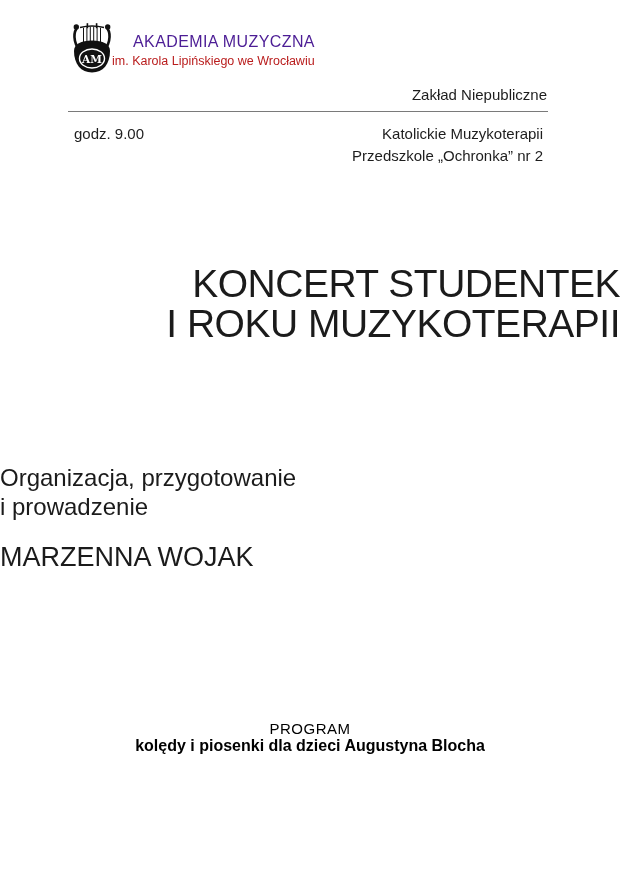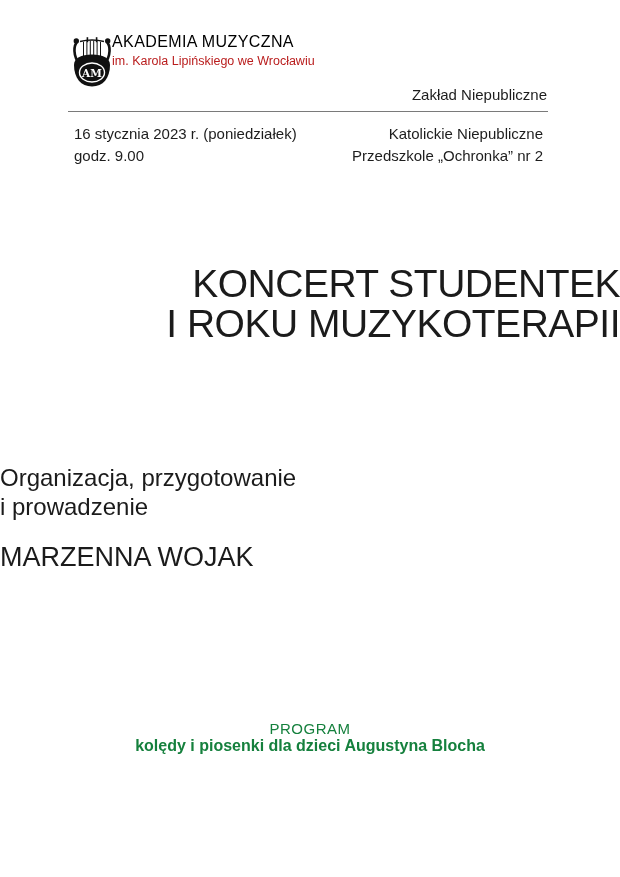--- a/index.html
+++ b/index.html
@@ -6,23 +6,23 @@
   .page {
     position: relative;
     width: 620px; height: 877px;
     margin: 0 auto;
     background: #ffffff;
     font-family: "Liberation Sans", sans-serif;
     color: #1a1a1a;
     overflow: hidden;
   }
   
-  .logo-wrap { position: absolute; left: 70px; top: 35px; width: 44px; height: 52px; }
+  .logo-wrap { position: absolute; left: 70px; top: 21px; width: 44px; height: 52px; }
   .inst-block { position: absolute; left: 112px; top: 33px; }
-  .inst-name { font-size: 16px; letter-spacing: 0.4px; line-height: 18px; color: #000000; }
+  .inst-name { font-size: 16px; letter-spacing: 0.4px; line-height: 18px; color: #4c1d95; margin-left: 21px; }
   .inst-sub  { font-size: 12.5px; line-height: 16px; margin-top: 2px; color: #b91c1c; }
   .department {
     position: absolute; right: 73px; top: 86px;
     font-size: 15px; color: #1d1d1d;
   }
   .rule {
     position: absolute; left: 68px; right: 72px; top: 111px;
     height: 0; border-top: 1.5px solid #7a7a7a;
   }
   
@@ -45,21 +45,21 @@
   
   .credits-block {
     position: absolute; left: 0; right: 0; top: 463px;
     text-align: left; color: #1b1b1b;
   }
   .credits-line { font-size: 24px; line-height: 29px; }
   .credits-name { font-size: 27px; line-height: 33px; font-weight: 400; margin-top: 20px; }
   
   .program-block {
     position: absolute; left: 0; right: 0; top: 720px;
-    text-align: center; color: #15803d;
+    text-align: center; color: #000000;
   }
   .program-heading { font-size: 15px; line-height: 17px; letter-spacing: 0.5px; }
   .program-desc { font-size: 16px; line-height: 18px; font-weight: 700; }
 </style>
 </head>
 <body>
 
 <div class="page">
 
   <div class="logo-wrap">
@@ -95,26 +95,25 @@
   <div class="inst-block">
     <div class="inst-name">AKADEMIA MUZYCZNA</div>
     <div class="inst-sub">im. Karola Lipińskiego we Wrocławiu</div>
   </div>
 
   <div class="department">Zakład Niepubliczne</div>
 
   <div class="rule"></div>
 
   <div class="event-left">
-    <div>16 stycznia 2023 r. (poniedziałek)</div>
     <div>godz. 9.00</div>
   </div>
 
   <div class="event-right">
-    <div>Katolickie Niepubliczne</div>
+    <div>Katolickie Muzykoterapii</div>
     <div>Przedszkole „Ochronka” nr 2</div>
   </div>
 
   <div class="title-block">
     <div>KONCERT STUDENTEK</div>
     <div>I ROKU MUZYKOTERAPII</div>
   </div>
 
   <div class="credits-block">
     <div class="credits-line">Organizacja, przygotowanie</div>

